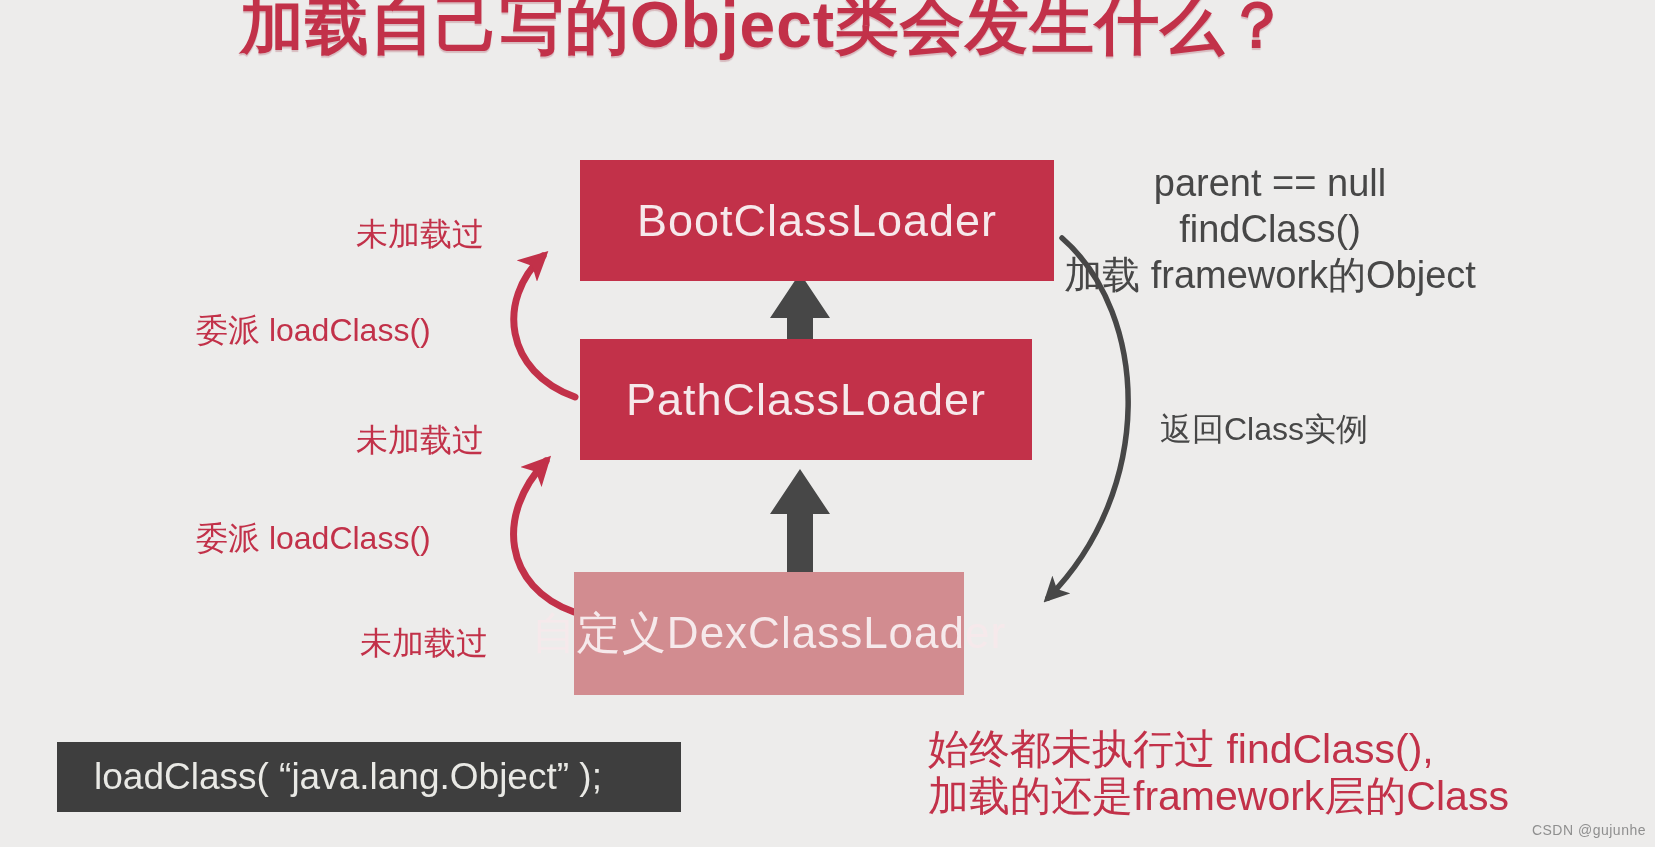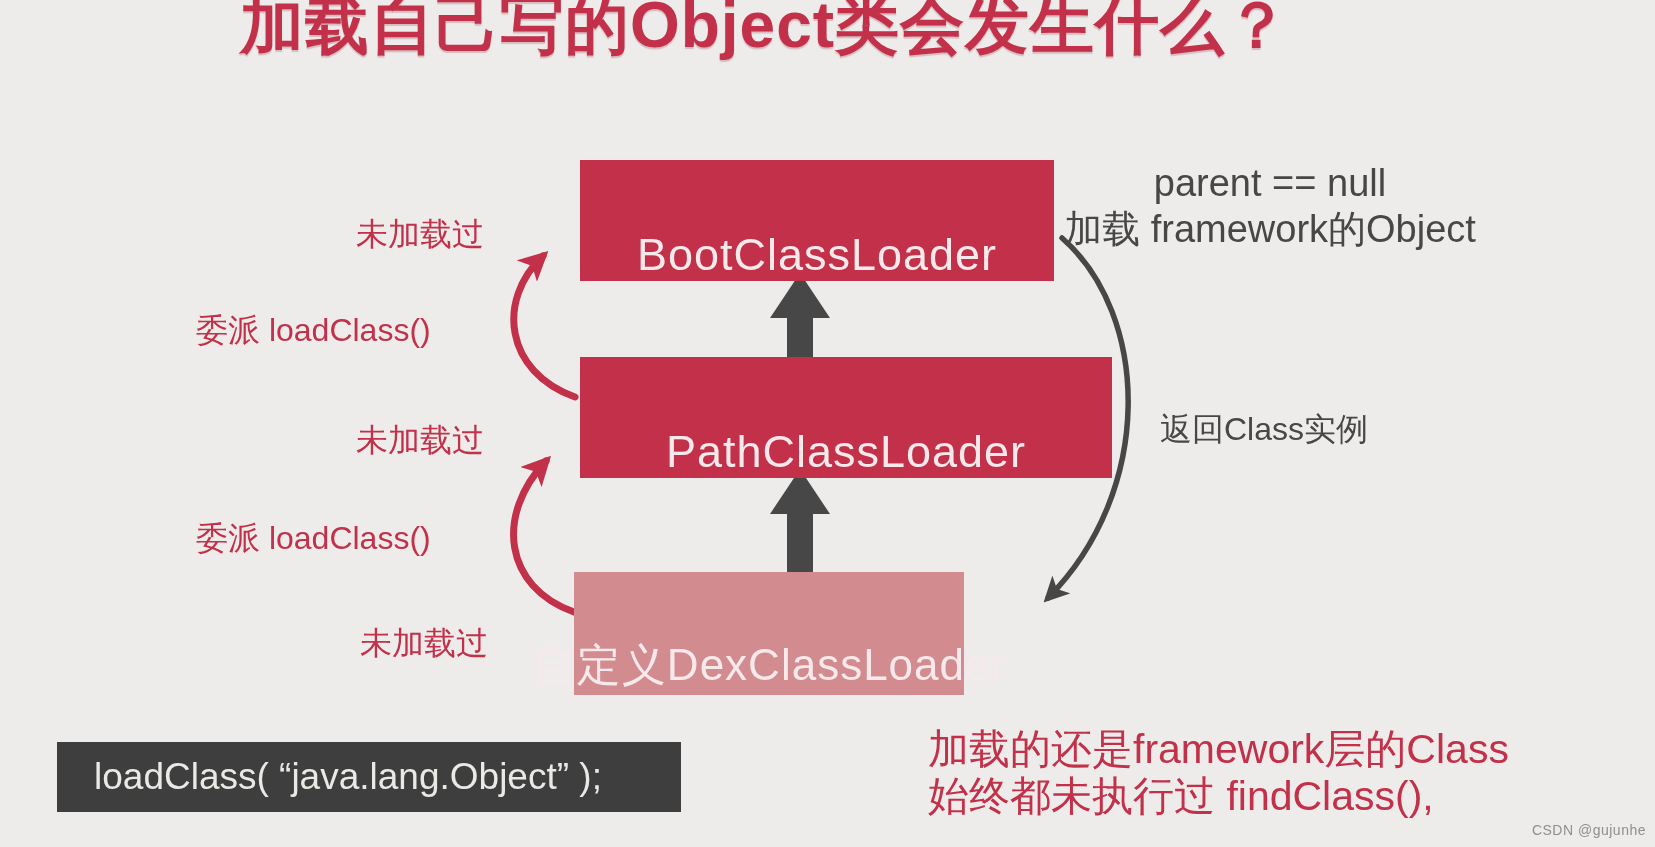--- a/index.html
+++ b/index.html
@@ -33,30 +33,30 @@
     letter-spacing:1px;
     color:var(--red);
     white-space:nowrap;
     text-shadow:0 2px 1px rgba(150,40,60,0.25);
   }
   svg.arrow-layer{
     position:absolute;left:0;top:0;width:1655px;height:847px;
   }
   .loader-box{
     position:absolute;
-    display:flex;align-items:flex-end;justify-content:center;
+    display:flex;align-items:center;justify-content:center;
     color:var(--box-text);
     font-size:45px;
     letter-spacing:1px;
     white-space:nowrap;
   }
   .loader-box.dark-red{background:var(--red);}
   .loader-box.light-red{background:var(--light-red);}
   #box-boot{left:580px;top:160px;width:474px;height:121px;}
-  #box-path{left:580px;top:357px;width:532px;height:121px;}
+  #box-path{left:580px;top:339px;width:452px;height:121px;}
   #box-dex {left:574px;top:572px;width:390px;height:123px;font-size:44px;}
   .side-label{
     position:absolute;
     color:var(--red);
     font-size:32px;
     white-space:nowrap;
   }
   #left-label-0{left:356px;top:213px;}
   #left-label-1{left:196px;top:309px;}
   #left-label-2{left:356px;top:419px;}
@@ -141,29 +141,30 @@
   </div>
 
   <div class="side-label" id="left-label-0">未加载过</div>
   <div class="side-label" id="left-label-1">委派 loadClass()</div>
   <div class="side-label" id="left-label-2">未加载过</div>
   <div class="side-label" id="left-label-3">委派 loadClass()</div>
   <div class="side-label" id="left-label-4">未加载过</div>
 
   <div class="right-note">
     <div>parent == null</div>
+    <div>findClass()</div>
     <div>加载 framework的Object</div>
   </div>
 
   <div class="return-label">返回Class实例</div>
 
   <div class="code-box">
     <span>loadClass( “java.lang.Object” );</span>
   </div>
 
   <div class="bottom-note">
+    <div>始终都未执行过 findClass(),</div>
     <div>加载的还是framework层的Class</div>
-    <div>始终都未执行过 findClass(),</div>
   </div>
 
   <div class="watermark">CSDN @gujunhe</div>
 
 </div>
 
 </body></html>

